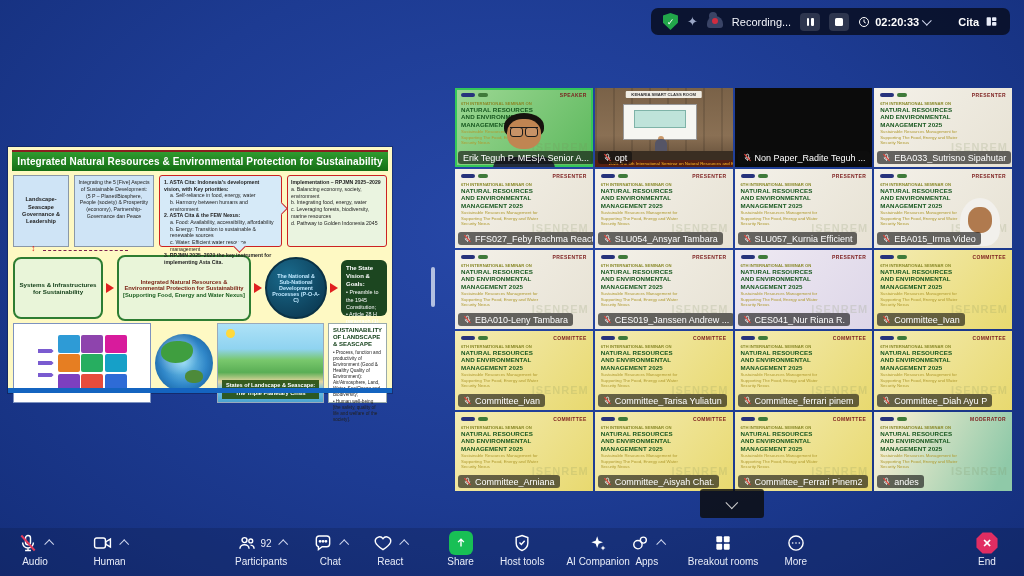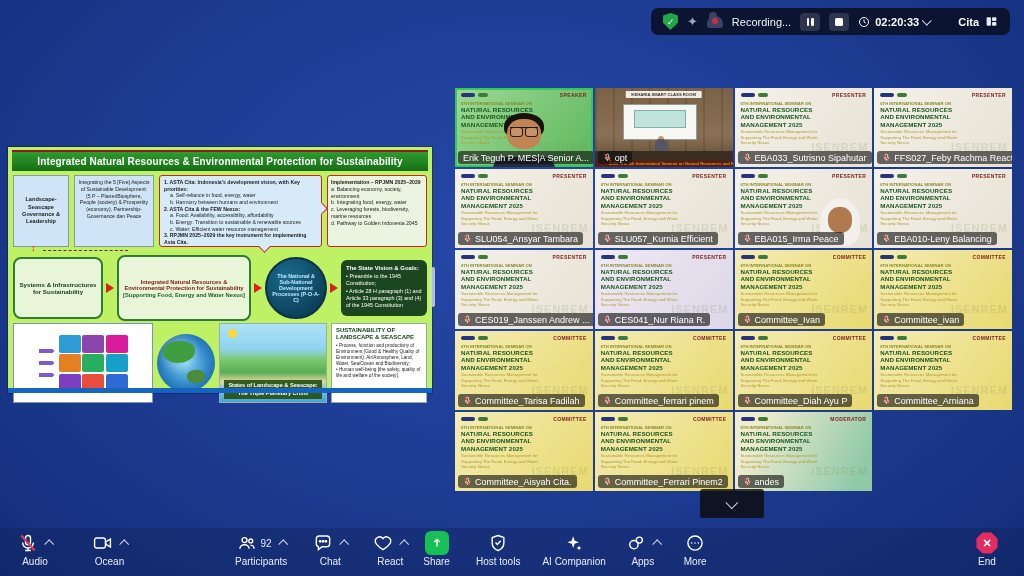--- a/index.html
+++ b/index.html
@@ -23,21 +23,21 @@
   .sq-btn{width:20px;height:18px;background:rgba(255,255,255,.14);border-radius:4px;display:flex;align-items:center;justify-content:center;gap:2px;}
   .sq-btn .bar{width:2.5px;height:8px;background:#fff;border-radius:1px;}
   .sq-btn .stop{width:8px;height:8px;background:#fff;border-radius:1.5px;}
   .clock-time{display:flex;align-items:center;gap:5px;font-weight:600;}
   .chev{display:inline-block;width:6px;height:6px;border-left:1.6px solid #cfd6ee;border-bottom:1.6px solid #cfd6ee;}
   .chev.down{transform:rotate(-45deg) translateY(-1px);}
   .chev.up{transform:rotate(135deg) translateY(-1px);}
   .view-group{display:flex;align-items:center;gap:6px;margin-left:18px;font-weight:600;}
 
   
-  .slide{position:absolute;left:8px;top:147px;width:424px;height:246px;background:#bef264;
+  .slide{position:absolute;left:8px;top:147px;width:384px;height:246px;background:#fef9c3;
     box-shadow:0 0 0 1px rgba(0,0,0,.25);color:#222;}
   .slide-title{margin:3px 4px 0;height:19px;line-height:19px;text-align:center;font-weight:bold;font-size:10px;
     color:#fff;background:linear-gradient(#2f9b2f,#156e15);border-top:2.5px solid #8a1f1f;letter-spacing:.1px;}
   .s-row1{display:flex;gap:5px;padding:4px 5px 0;height:72px;}
   .bx{border:1px solid #8a98a8;background:#cfe4f6;font-size:5.2px;line-height:1.3;padding:3px;color:#222;}
   .bx.b1{width:48px;display:flex;align-items:center;justify-content:center;text-align:center;font-weight:bold;font-size:5.6px;}
   .bx.b2{width:72px;text-align:center;}
   .bubble{flex:1;border:1.6px solid #cc2222;background:#d6eaf8;border-radius:3px;position:relative;font-size:5.2px;line-height:1.28;padding:3px 4px;}
   .bubble:after{content:"";position:absolute;right:-5px;top:40%;width:8px;height:8px;background:#d6eaf8;
     border-top:1.6px solid #cc2222;border-right:1.6px solid #cc2222;transform:rotate(45deg);}
@@ -308,20 +308,30 @@
       </div>
       <div class="name-pill">
         <svg width="9" height="9" viewBox="0 0 24 24" fill="none" stroke="#fff" stroke-width="2">
           <rect x="9" y="3" width="6" height="11" rx="3"></rect>
           <path d="M6 11.5a6 6 0 0 0 12 0M12 18v3"></path>
           <line x1="4" y1="3" x2="20" y2="21" stroke="#e8453c" stroke-width="3"></line>
         </svg>
         <span>opt</span>
       </div>
     </div>
+    <div class="tile black">
+      <div class="name-pill">
+        <svg width="9" height="9" viewBox="0 0 24 24" fill="none" stroke="#fff" stroke-width="2">
+          <rect x="9" y="3" width="6" height="11" rx="3"></rect>
+          <path d="M6 11.5a6 6 0 0 0 12 0M12 18v3"></path>
+          <line x1="4" y1="3" x2="20" y2="21" stroke="#e8453c" stroke-width="3"></line>
+        </svg>
+        <span>Non Paper_Radite Teguh ...</span>
+      </div>
+    </div>
     <div class="tile white">
       <div class="vbg">
         <div class="logos">
           <span class="lg1"></span>
           <span class="lg2"></span>
         </div>
         <div class="vs">6TH INTERNATIONAL SEMINAR ON</div>
         <div class="l">NATURAL RESOURCES</div>
         <div class="l">AND ENVIRONMENTAL</div>
         <div class="l">MANAGEMENT 2025</div>
@@ -424,21 +434,21 @@
         <div class="scarf"></div>
         <div class="face"></div>
       </div>
       <div class="role">PRESENTER</div>
       <div class="name-pill">
         <svg width="9" height="9" viewBox="0 0 24 24" fill="none" stroke="#fff" stroke-width="2">
           <rect x="9" y="3" width="6" height="11" rx="3"></rect>
           <path d="M6 11.5a6 6 0 0 0 12 0M12 18v3"></path>
           <line x1="4" y1="3" x2="20" y2="21" stroke="#e8453c" stroke-width="3"></line>
         </svg>
-        <span>EBA015_Irma Peace</span>
+        <span>EBA015_Irma Video</span>
       </div>
     </div>
     <div class="tile white">
       <div class="vbg">
         <div class="logos">
           <span class="lg1"></span>
           <span class="lg2"></span>
         </div>
         <div class="vs">6TH INTERNATIONAL SEMINAR ON</div>
         <div class="l">NATURAL RESOURCES</div>
@@ -447,21 +457,21 @@
         <div class="sub">Sustainable Resources Management for Supporting The Food, Energy and Water Security Nexus</div>
         <div class="wm">ISENREM</div>
       </div>
       <div class="role">PRESENTER</div>
       <div class="name-pill">
         <svg width="9" height="9" viewBox="0 0 24 24" fill="none" stroke="#fff" stroke-width="2">
           <rect x="9" y="3" width="6" height="11" rx="3"></rect>
           <path d="M6 11.5a6 6 0 0 0 12 0M12 18v3"></path>
           <line x1="4" y1="3" x2="20" y2="21" stroke="#e8453c" stroke-width="3"></line>
         </svg>
-        <span>EBA010-Leny Balancing</span>
+        <span>EBA010-Leny Tambara</span>
       </div>
     </div>
     <div class="tile white">
       <div class="vbg">
         <div class="logos">
           <span class="lg1"></span>
           <span class="lg2"></span>
         </div>
         <div class="vs">6TH INTERNATIONAL SEMINAR ON</div>
         <div class="l">NATURAL RESOURCES</div>
@@ -562,21 +572,21 @@
         <div class="sub">Sustainable Resources Management for Supporting The Food, Energy and Water Security Nexus</div>
         <div class="wm">ISENREM</div>
       </div>
       <div class="role">COMMITTEE</div>
       <div class="name-pill">
         <svg width="9" height="9" viewBox="0 0 24 24" fill="none" stroke="#fff" stroke-width="2">
           <rect x="9" y="3" width="6" height="11" rx="3"></rect>
           <path d="M6 11.5a6 6 0 0 0 12 0M12 18v3"></path>
           <line x1="4" y1="3" x2="20" y2="21" stroke="#e8453c" stroke-width="3"></line>
         </svg>
-        <span>Committee_Tarisa Fadilah</span>
+        <span>Committee_Tarisa Yuliatun</span>
       </div>
     </div>
     <div class="tile yellow">
       <div class="vbg">
         <div class="logos">
           <span class="lg1"></span>
           <span class="lg2"></span>
         </div>
         <div class="vs">6TH INTERNATIONAL SEMINAR ON</div>
         <div class="l">NATURAL RESOURCES</div>
@@ -654,21 +664,21 @@
         <div class="sub">Sustainable Resources Management for Supporting The Food, Energy and Water Security Nexus</div>
         <div class="wm">ISENREM</div>
       </div>
       <div class="role">COMMITTEE</div>
       <div class="name-pill">
         <svg width="9" height="9" viewBox="0 0 24 24" fill="none" stroke="#fff" stroke-width="2">
           <rect x="9" y="3" width="6" height="11" rx="3"></rect>
           <path d="M6 11.5a6 6 0 0 0 12 0M12 18v3"></path>
           <line x1="4" y1="3" x2="20" y2="21" stroke="#e8453c" stroke-width="3"></line>
         </svg>
-        <span>Committee_Aisyah Cita.</span>
+        <span>Committee_Aisyah Chat.</span>
       </div>
     </div>
     <div class="tile yellow">
       <div class="vbg">
         <div class="logos">
           <span class="lg1"></span>
           <span class="lg2"></span>
         </div>
         <div class="vs">6TH INTERNATIONAL SEMINAR ON</div>
         <div class="l">NATURAL RESOURCES</div>
@@ -730,21 +740,21 @@
   </div>
 
   <div class="tb sp" style="margin-right:108px">
     <div class="top">
       <svg width="21" height="20" viewBox="0 0 24 24" fill="none" stroke="#fff" stroke-width="1.7">
         <rect x="2.5" y="6" width="13" height="12" rx="2.5"></rect>
           <path d="M16 10.5l5.5-3.2v9.4L16 13.5z"></path>
       </svg>
       <span class="chev up"></span>
     </div>
-    <div class="lbl">Ocean</div>
+    <div class="lbl">Human</div>
   </div>
 
   <div class="tb sp" style="margin-right:26px">
     <div class="top">
       <svg width="20" height="20" viewBox="0 0 24 24" fill="none" stroke="#fff" stroke-width="1.7">
         <circle cx="9" cy="8.5" r="3"></circle>
           <path d="M3.5 19c0-3 2.5-5 5.5-5s5.5 2 5.5 5"></path>
           <circle cx="16.5" cy="9.5" r="2.3"></circle>
           <path d="M16.2 14.6c2.6.2 4.3 2.1 4.3 4.4"></path>
       </svg>
@@ -760,21 +770,21 @@
         <path d="M4 7a3.5 3.5 0 0 1 3.5-3.5h9A3.5 3.5 0 0 1 20 7v6a3.5 3.5 0 0 1-3.5 3.5H11l-4.5 3.5v-3.5A3.5 3.5 0 0 1 4 13z"></path>
         <circle cx="8.5" cy="10" r=".9" fill="#fff"></circle>
           <circle cx="12" cy="10" r=".9" fill="#fff"></circle>
           <circle cx="15.5" cy="10" r=".9" fill="#fff"></circle>
       </svg>
       <span class="chev up"></span>
     </div>
     <div class="lbl">Chat</div>
   </div>
 
-  <div class="tb sp" style="margin-right:16px">
+  <div class="tb sp" style="margin-right:40px">
     <div class="top">
       <svg width="20" height="20" viewBox="0 0 24 24" fill="none" stroke="#fff" stroke-width="1.7">
         <path d="M12 20s-7.3-4.7-9.1-9A5.1 5.1 0 0 1 12 6.8 5.1 5.1 0 0 1 21.1 11c-1.8 4.3-9.1 9-9.1 9z"></path>
       </svg>
       <span class="chev up"></span>
     </div>
     <div class="lbl">React</div>
   </div>
 
   <div class="tb sp" style="margin-right:26px">
@@ -791,41 +801,52 @@
   <div class="tb sp" style="margin-right:22px">
     <div class="top">
       <svg width="20" height="20" viewBox="0 0 24 24" fill="none" stroke="#fff" stroke-width="1.7">
         <path d="M12 3l7 2.5V12c0 4.5-3 7.5-7 9-4-1.5-7-4.5-7-9V5.5z"></path>
           <path d="M9 11.5l2.2 2.2 4-4.5"></path>
       </svg>
     </div>
     <div class="lbl">Host tools</div>
   </div>
 
-  <div class="tb sp" style="margin-right:20px">
+  <div class="tb sp" style="">
     <div class="top">
       <svg width="20" height="20" viewBox="0 0 24 24" fill="#fff">
         <path d="M11 4l1.8 5.2L18 11l-5.2 1.8L11 18l-1.8-5.2L4 11l5.2-1.8z"></path>
           <path d="M18 15l.9 2.1L21 18l-2.1.9L18 21l-.9-2.1L15 18l2.1-.9z"></path>
       </svg>
     </div>
     <div class="lbl">AI Companion</div>
   </div>
 
   <div class="tb sp" style="margin-right:24px">
     <div class="top">
       <svg width="20" height="20" viewBox="0 0 24 24" fill="none" stroke="#fff" stroke-width="1.7">
         <circle cx="9.5" cy="14" r="5"></circle>
           <circle cx="16" cy="8.5" r="3.6"></circle>
       </svg>
       <span class="chev up"></span>
     </div>
     <div class="lbl">Apps</div>
   </div>
 
+  <div class="tb sp" style="margin-right:26px">
+    <div class="top">
+      <svg width="20" height="20" viewBox="0 0 24 24" fill="#fff">
+        <rect x="4" y="4" width="7" height="7" rx="1"></rect>
+          <rect x="13" y="4" width="7" height="7" rx="1"></rect>
+          <rect x="4" y="13" width="7" height="7" rx="1"></rect>
+          <rect x="13" y="13" width="7" height="7" rx="1"></rect>
+      </svg>
+    </div>
+    <div class="lbl">Breakout rooms</div>
+  </div>
 
   <div class="tb sp">
     <div class="top">
       <svg width="20" height="20" viewBox="0 0 24 24" fill="none" stroke="#fff" stroke-width="1.7">
         <circle cx="12" cy="12" r="8.5"></circle>
           <circle cx="8" cy="12" r="1" fill="#fff" stroke="none"></circle>
           <circle cx="12" cy="12" r="1" fill="#fff" stroke="none"></circle>
           <circle cx="16" cy="12" r="1" fill="#fff" stroke="none"></circle>
       </svg>
     </div>

